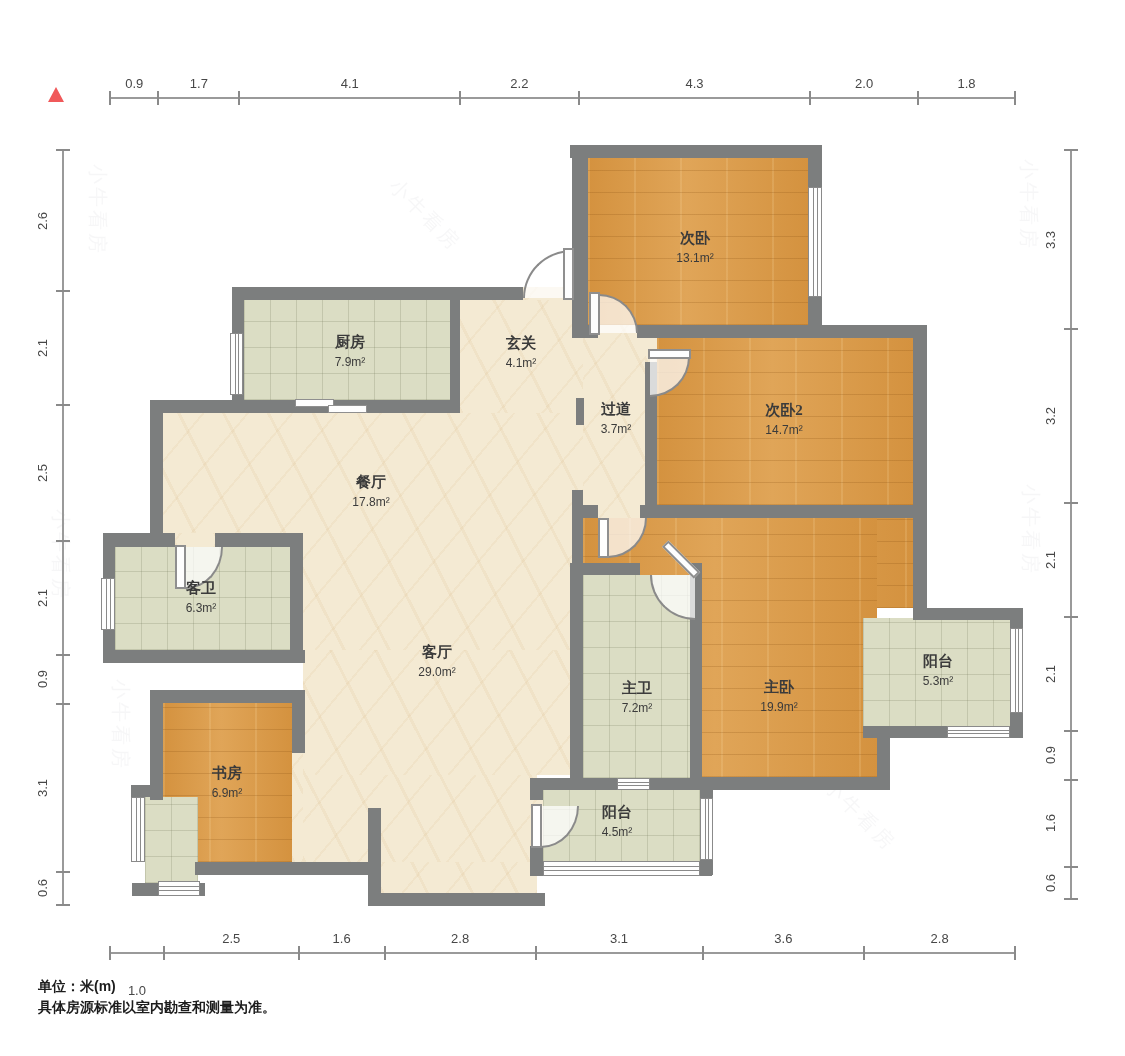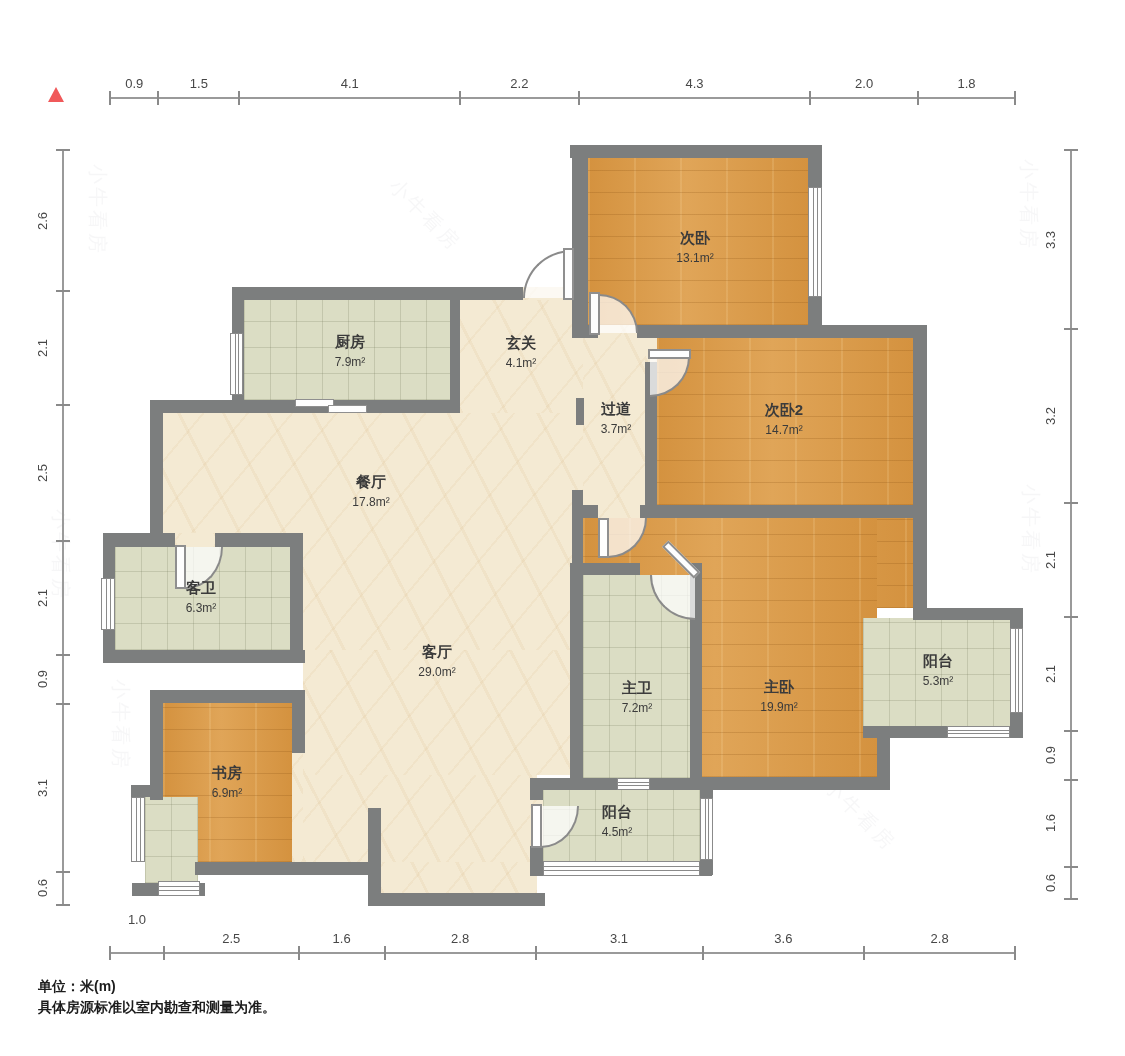--- a/index.html
+++ b/index.html
@@ -28,21 +28,21 @@
   
   .leaf{position:absolute;background:#fefefe;border:2px solid #8f8f8f;box-sizing:border-box;}
   .arc{position:absolute;background:rgba(255,255,255,0.72);box-sizing:border-box;}
   .arc-tl{border-radius:100% 0 0 0;border-top:2px solid #8a8a8a;border-left:2px solid #8a8a8a;}
   .arc-tr{border-radius:0 100% 0 0;border-top:2px solid #8a8a8a;border-right:2px solid #8a8a8a;}
   .arc-br{border-radius:0 0 100% 0;border-bottom:2px solid #8a8a8a;border-right:2px solid #8a8a8a;}
   .arc-bl{border-radius:0 0 0 100%;border-bottom:2px solid #8a8a8a;border-left:2px solid #8a8a8a;}
   
   .room-label{position:absolute;transform:translate(-50%,-50%);text-align:center;color:#3b3b3b;
               white-space:nowrap;line-height:20px;pointer-events:none;}
-  .room-label .nm{font-size:15px;font-weight:bold;}
+  .room-label .nm{font-size:15px;font-weight:bold;font-family:Liberation Serif, serif;}
   .room-label .ar{font-size:12px;}
   
   .ruler-line{position:absolute;background:#9a9a9a;}
   .tick{position:absolute;background:#8a8a8a;}
   .dim{position:absolute;font-size:13px;color:#474747;white-space:nowrap;}
   
   .wm{position:absolute;font-size:20px;color:#667;opacity:0.05;white-space:nowrap;letter-spacing:3px;}
   
   #footer{position:absolute;left:38px;top:976px;font-size:14px;font-weight:bold;color:#1c1c1c;line-height:21px;}
   
@@ -228,35 +228,35 @@
       <div class="room-label" style="left: 617px; top: 822px;">
         <div class="nm">阳台</div>
         <div class="ar">4.5m²</div>
       </div>
     </div>
   <div id="rulers">
       <div class="ruler-line" style="left: 110px; top: 97px; width: 905px; height: 2px;"></div>
       <div class="tick" style="left: 109px; top: 91px; width: 2px; height: 14px;"></div>
       <div class="dim" style="left: 134.241px; top: 76px; transform: translateX(-50%);">0.9</div>
       <div class="tick" style="left: 157.482px; top: 91px; width: 2px; height: 14px;"></div>
-      <div class="dim" style="left: 198.884px; top: 76px; transform: translateX(-50%);">1.5</div>
+      <div class="dim" style="left: 198.884px; top: 76px; transform: translateX(-50%);">1.7</div>
       <div class="tick" style="left: 238.286px; top: 91px; width: 2px; height: 14px;"></div>
       <div class="dim" style="left: 349.717px; top: 76px; transform: translateX(-50%);">4.1</div>
       <div class="tick" style="left: 459.149px; top: 91px; width: 2px; height: 14px;"></div>
       <div class="dim" style="left: 519.405px; top: 76px; transform: translateX(-50%);">2.2</div>
       <div class="tick" style="left: 577.661px; top: 91px; width: 2px; height: 14px;"></div>
       <div class="dim" style="left: 694.479px; top: 76px; transform: translateX(-50%);">4.3</div>
       <div class="tick" style="left: 809.298px; top: 91px; width: 2px; height: 14px;"></div>
       <div class="dim" style="left: 864.167px; top: 76px; transform: translateX(-50%);">2.0</div>
       <div class="tick" style="left: 917.036px; top: 91px; width: 2px; height: 14px;"></div>
       <div class="dim" style="left: 966.518px; top: 76px; transform: translateX(-50%);">1.8</div>
       <div class="tick" style="left: 1014px; top: 91px; width: 2px; height: 14px;"></div>
       <div class="ruler-line" style="left: 110px; top: 952px; width: 905px; height: 2px;"></div>
       <div class="tick" style="left: 109px; top: 946px; width: 2px; height: 14px;"></div>
-      <div class="dim" style="left: 136.935px; top: 912px; transform: translateX(-50%);">1.0</div>
+      <div class="dim" style="left: 136.935px; top: 983px; transform: translateX(-50%);">1.0</div>
       <div class="tick" style="left: 162.869px; top: 946px; width: 2px; height: 14px;"></div>
       <div class="dim" style="left: 231.205px; top: 931px; transform: translateX(-50%);">2.5</div>
       <div class="tick" style="left: 297.542px; top: 946px; width: 2px; height: 14px;"></div>
       <div class="dim" style="left: 341.637px; top: 931px; transform: translateX(-50%);">1.6</div>
       <div class="tick" style="left: 383.732px; top: 946px; width: 2px; height: 14px;"></div>
       <div class="dim" style="left: 460.149px; top: 931px; transform: translateX(-50%);">2.8</div>
       <div class="tick" style="left: 534.565px; top: 946px; width: 2px; height: 14px;"></div>
       <div class="dim" style="left: 619.062px; top: 931px; transform: translateX(-50%);">3.1</div>
       <div class="tick" style="left: 701.56px; top: 946px; width: 2px; height: 14px;"></div>
       <div class="dim" style="left: 783.363px; top: 931px; transform: translateX(-50%);">3.6</div>

